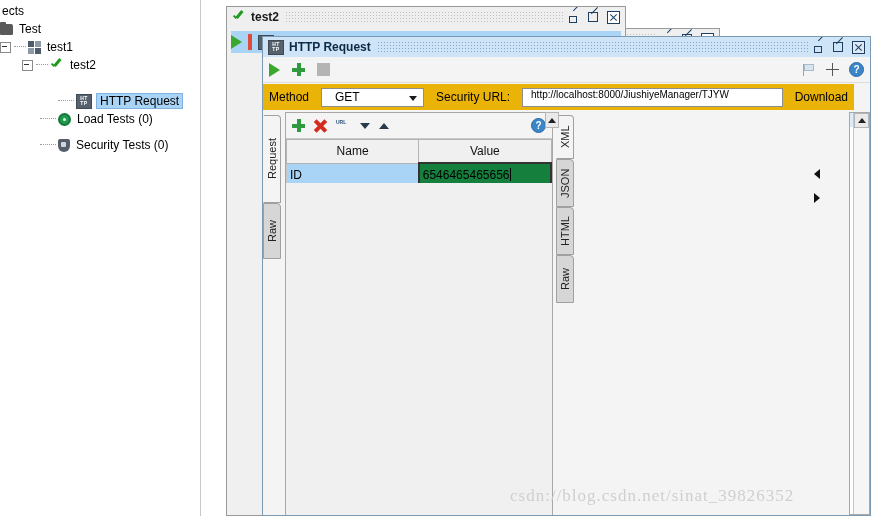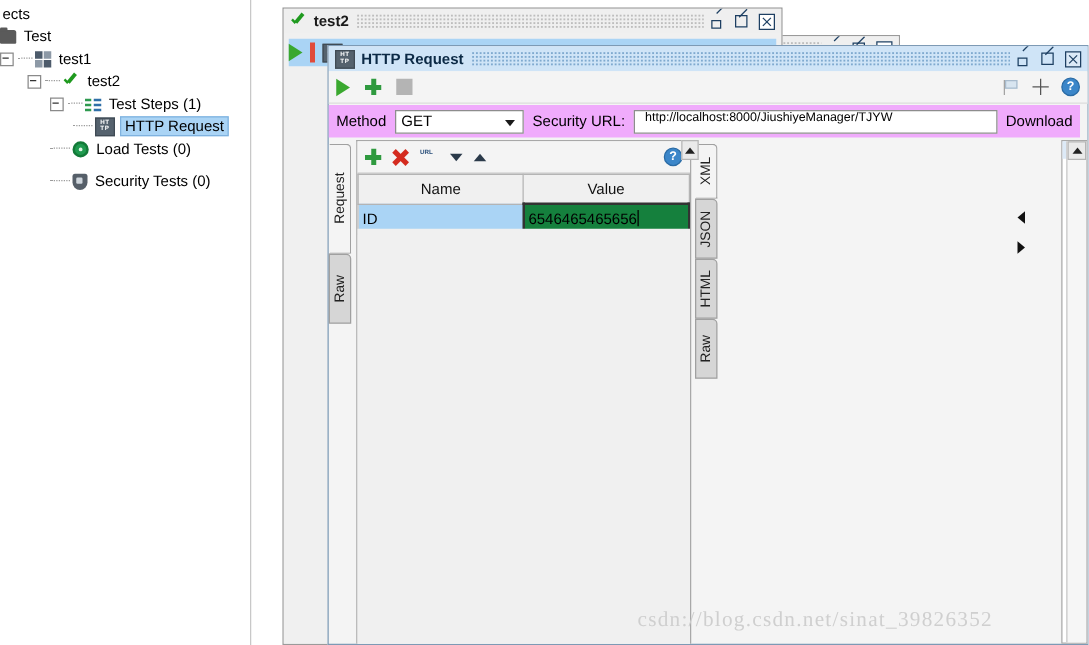--- a/index.html
+++ b/index.html
@@ -292,30 +292,30 @@
   .flagico{
     width:13px;height:12px;position:relative;opacity:.75;
   }
   .flagico:before{content:"";position:absolute;left:0;top:0;width:1px;height:12px;background:#888;}
   .flagico:after{content:"";position:absolute;left:1px;top:0;width:10px;height:7px;background:#cfe0ef;border:1px solid #8fa9c0;box-sizing:border-box;}
   .plusgray{ width:13px;height:13px;position:relative;}
   .plusgray:before{content:"";position:absolute;left:0;top:6px;width:13px;height:1px;background:#555;}
   .plusgray:after{content:"";position:absolute;left:6px;top:0;width:1px;height:13px;background:#555;}
 
   .method-row {
-    position:absolute; left:0; top:27px; right:6px; height:26px;
+    position:absolute; left:0; top:27px; right:16px; height:26px;
     display:flex; align-items:center; padding:0 6px;
-    box-sizing:border-box; background:#f0abfc;
-    gap:7px; font-size:12px;
+    box-sizing:border-box; background:#eab308;
+    gap:12px; font-size:12px;
   }
   .combo {
     width:103px; height:19px;
     border:1px solid #8d8d8d; background:#fff;
     display:flex; align-items:center; box-sizing:border-box;
-    padding-left:4px; font-size:12px; position:relative;
+    padding-left:13px; font-size:12px; position:relative;
   }
   .combo .arrow{
     position:absolute; right:6px; top:7px;
     width:0;height:0;border-left:4px solid transparent;border-right:4px solid transparent;
     border-top:5px solid #1b1b1b;
   }
   .urlfield {
     flex:1 1 auto; height:19px; background:#fff;
     border:1px solid #8d8d8d; box-sizing:border-box;
     display:flex; padding-left:8px;
@@ -468,33 +468,20 @@
       <span class="tlabel">test1</span>
     </div>
 
     <div class="tnode" style="left:22px; top:56px;">
       <span class="expander"></span>
       <span class="dots"></span>
       <span class="ico ico-check"></span>
       <span class="tlabel">test2</span>
     </div>
 
-    <div class="tnode" style="left:40px; top:74px;">
-      <span class="expander"></span>
-      <span class="dots"></span>
-      <span class="ico ico-steps">
-          <i></i>
-          <i></i>
-          <i></i>
-          <i></i>
-          <i></i>
-          <i></i>
-        </span>
-      <span class="tlabel">Test Steps (1)</span>
-    </div>
 
     <div class="tnode" style="left:58px; top:92px;">
       <span class="dots" style="width:16px;"></span>
       <span class="ico ico-http">
           <span>HT</span>
           <span>TP</span>
         </span>
       <span class="tlabel sel">HTTP Request</span>
     </div>
 

